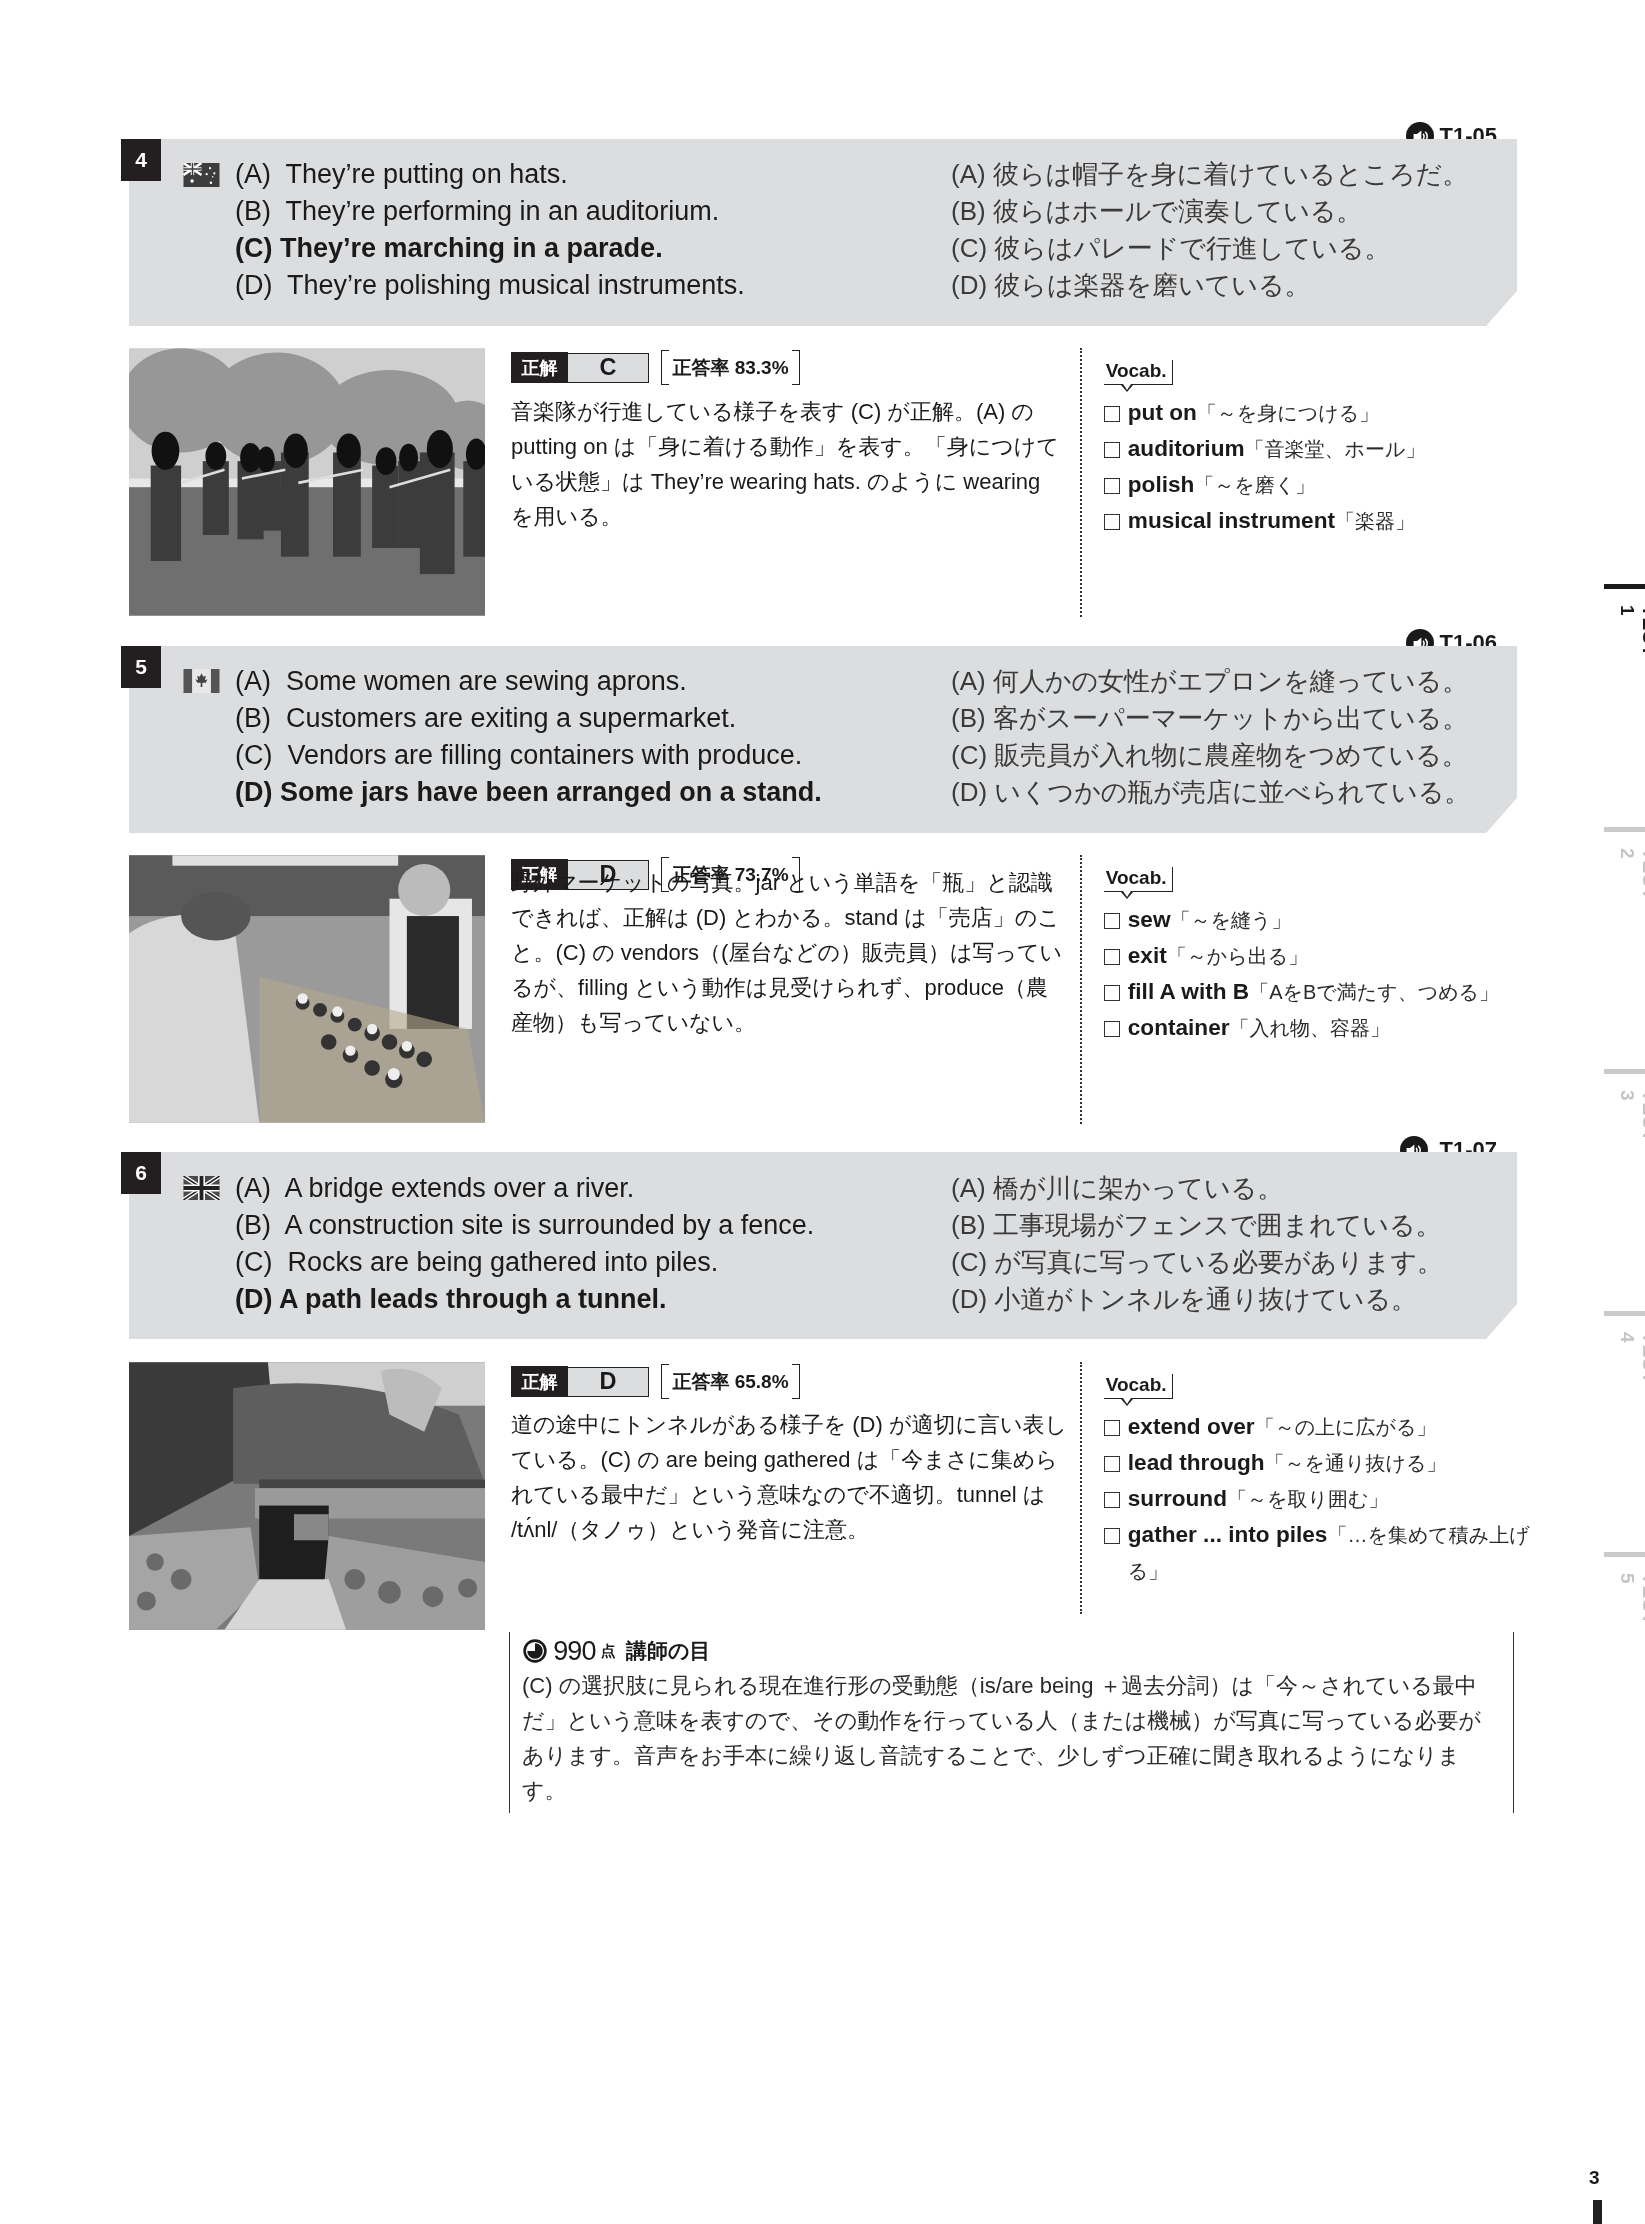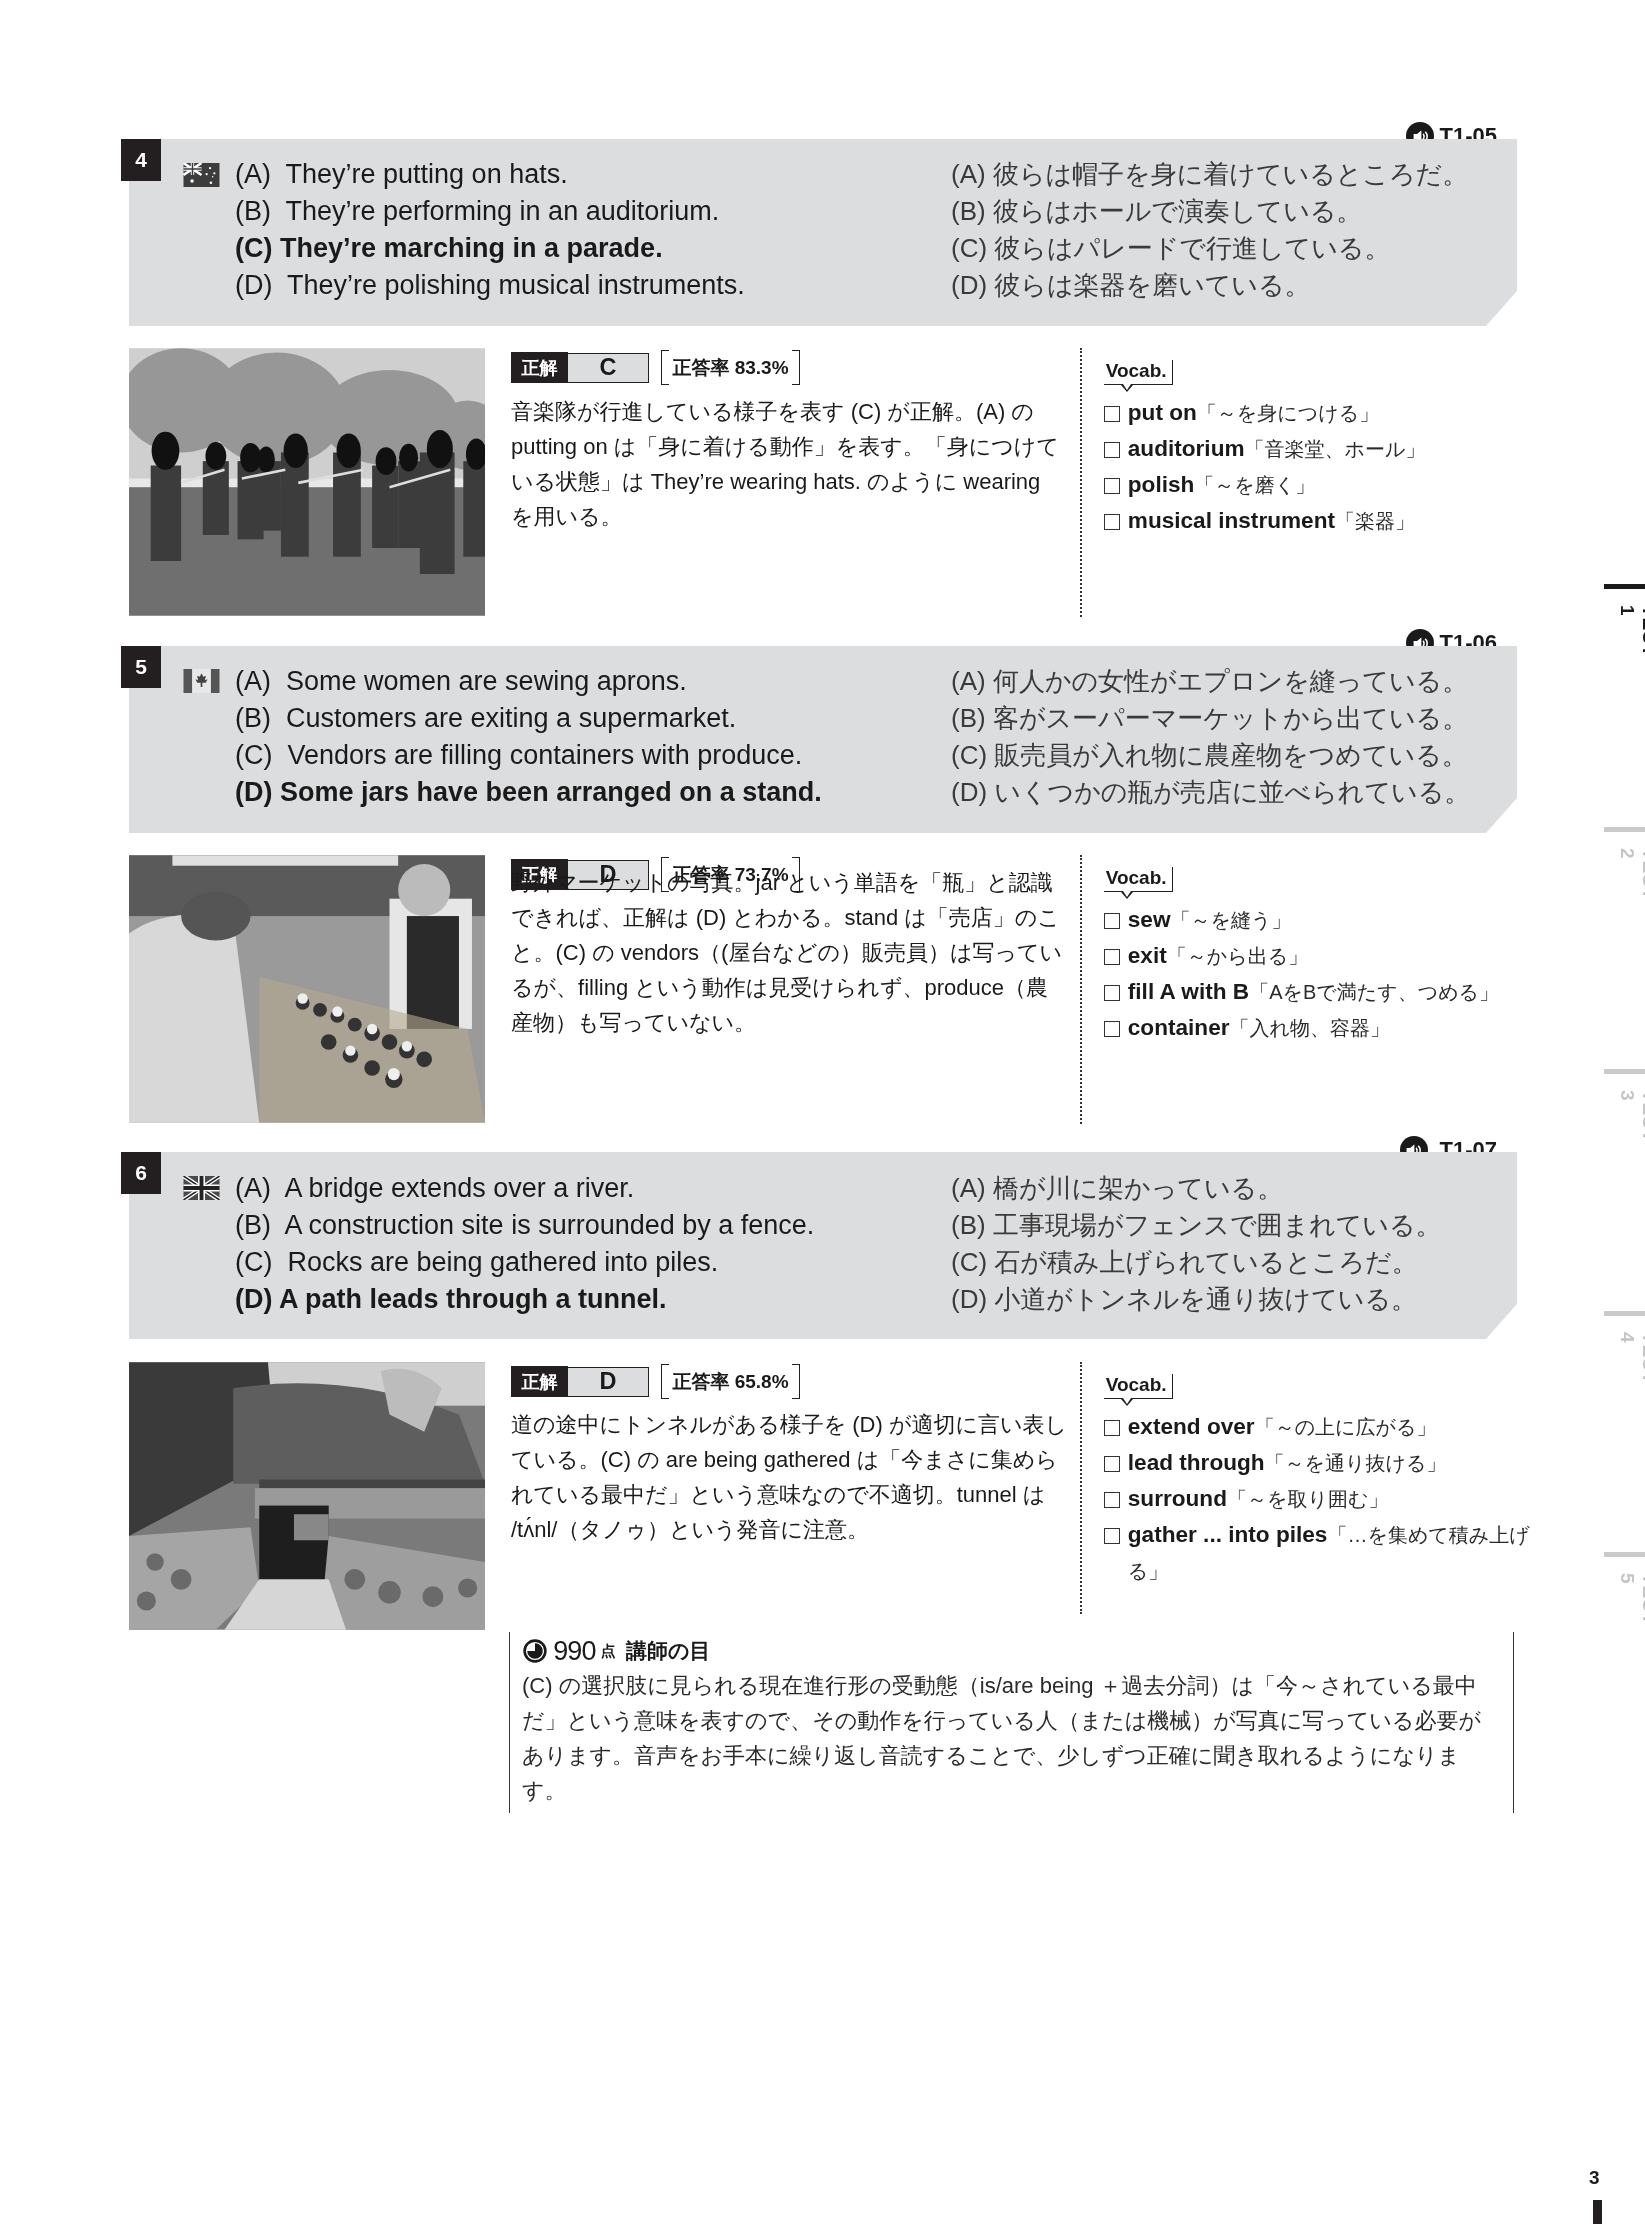--- a/index.html
+++ b/index.html
@@ -302,21 +302,21 @@
   </svg>
   <div class="opts" style="top:1170px;">
     <div><span>(A)</span>&nbsp; <span>A bridge extends over a river.</span></div>
     <div><span>(B)</span>&nbsp; <span>A construction site is surrounded by a fence.</span></div>
     <div><span>(C)</span>&nbsp; <span>Rocks are being gathered into piles.</span></div>
     <div class="correct"><span>(D)</span> <span>A path leads through a tunnel.</span></div>
   </div>
   <div class="jp-opts" style="top:1170px;">
     <div>(A) 橋が川に架かっている。</div>
     <div>(B) 工事現場がフェンスで囲まれている。</div>
-    <div>(C) 石が積み上げられているところだ。</div>
+    <div>(C) が写真に写っている必要があります。</div>
     <div>(D) 小道がトンネルを通り抜けている。</div>
   </div>
 
   <div class="photo" style="top:1362px;">
     <svg width="356" height="268" viewBox="0 0 410 308">
       <rect width="410" height="308" fill="#7a7a7a"></rect>
       <rect width="410" height="50" fill="#cfcfcf"></rect>
       <path d="M0 0 L160 0 L170 110 L0 200z" fill="#3a3a3a"></path>
       <path d="M120 30 Q250 10 380 60 L410 140 L120 140z" fill="#5e5e5e"></path>
       <path d="M290 10 Q330 0 360 30 L340 80 L300 60z" fill="#bcbcbc"></path>

